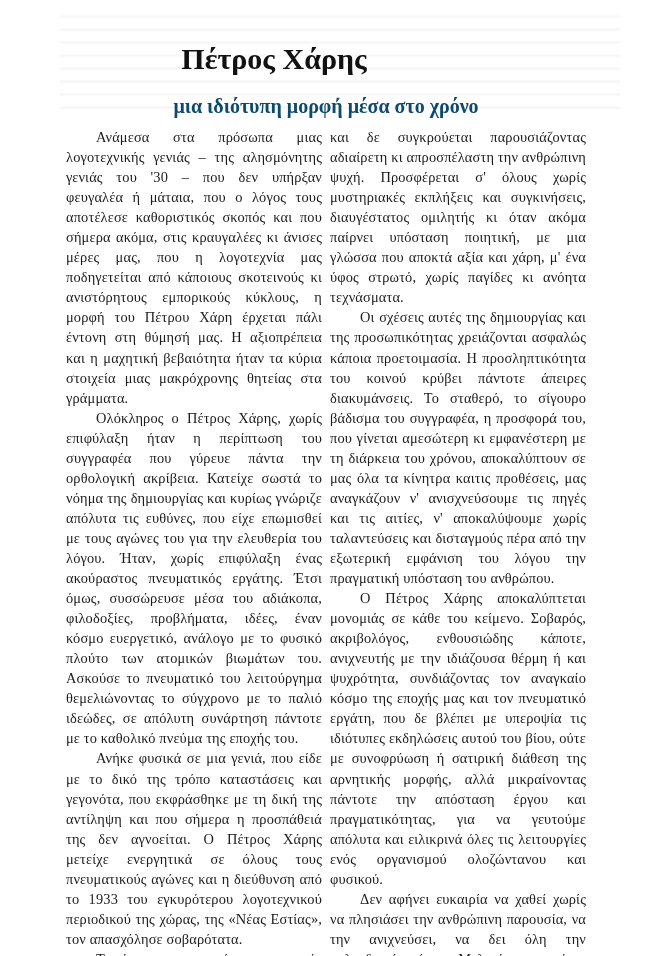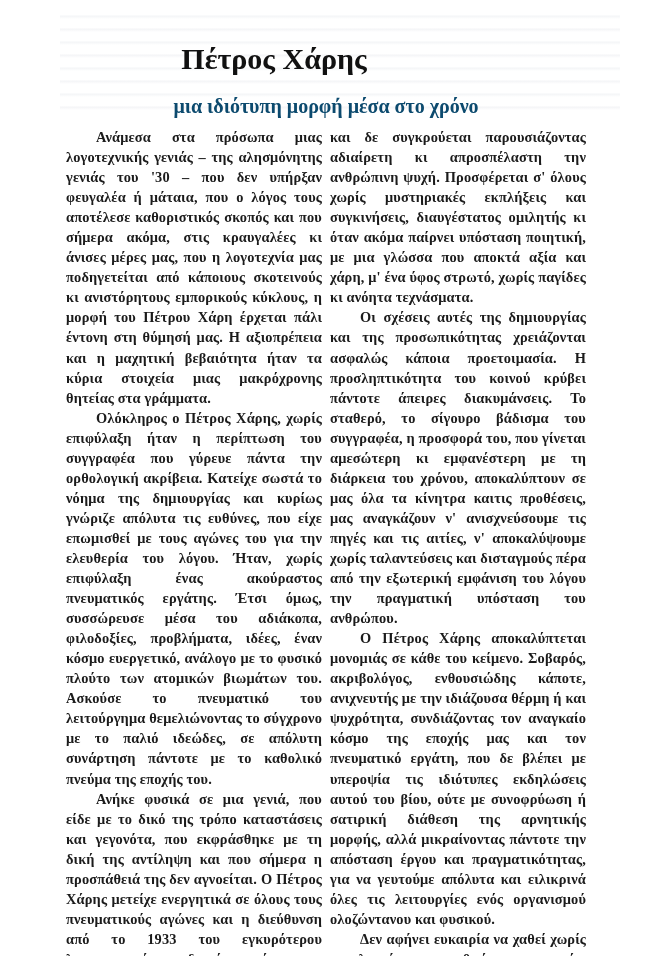--- a/index.html
+++ b/index.html
@@ -23,21 +23,21 @@
     position:absolute; top:78px; left:0; width:652px; text-align:center;
     font-family:"Liberation Serif",serif; font-size:20px; color:#0c4a6e;
   }
   .col {
     position:absolute; top:127px; width:256px;
     font-family:"Liberation Serif",serif; font-size:14.4px; line-height:20.05px;
     text-align:justify; letter-spacing:0.15px;
   }
   .col.left { left:66px; }
   .col.right { left:330px; }
-  .col p { margin:0; text-indent:30px;font-weight:bold; }
+  .col p { margin:0; text-indent:30px; }
   .col p.cont { text-indent:0; }
 </style>
 </head>
 <body>
 
 <div class="bleed"></div>
 
 <h1 class="title">Πέτρος Χάρης</h1>
 <h2 class="subtitle">μια ιδιότυπη μορφή μέσα στο χρόνο</h2>
 

